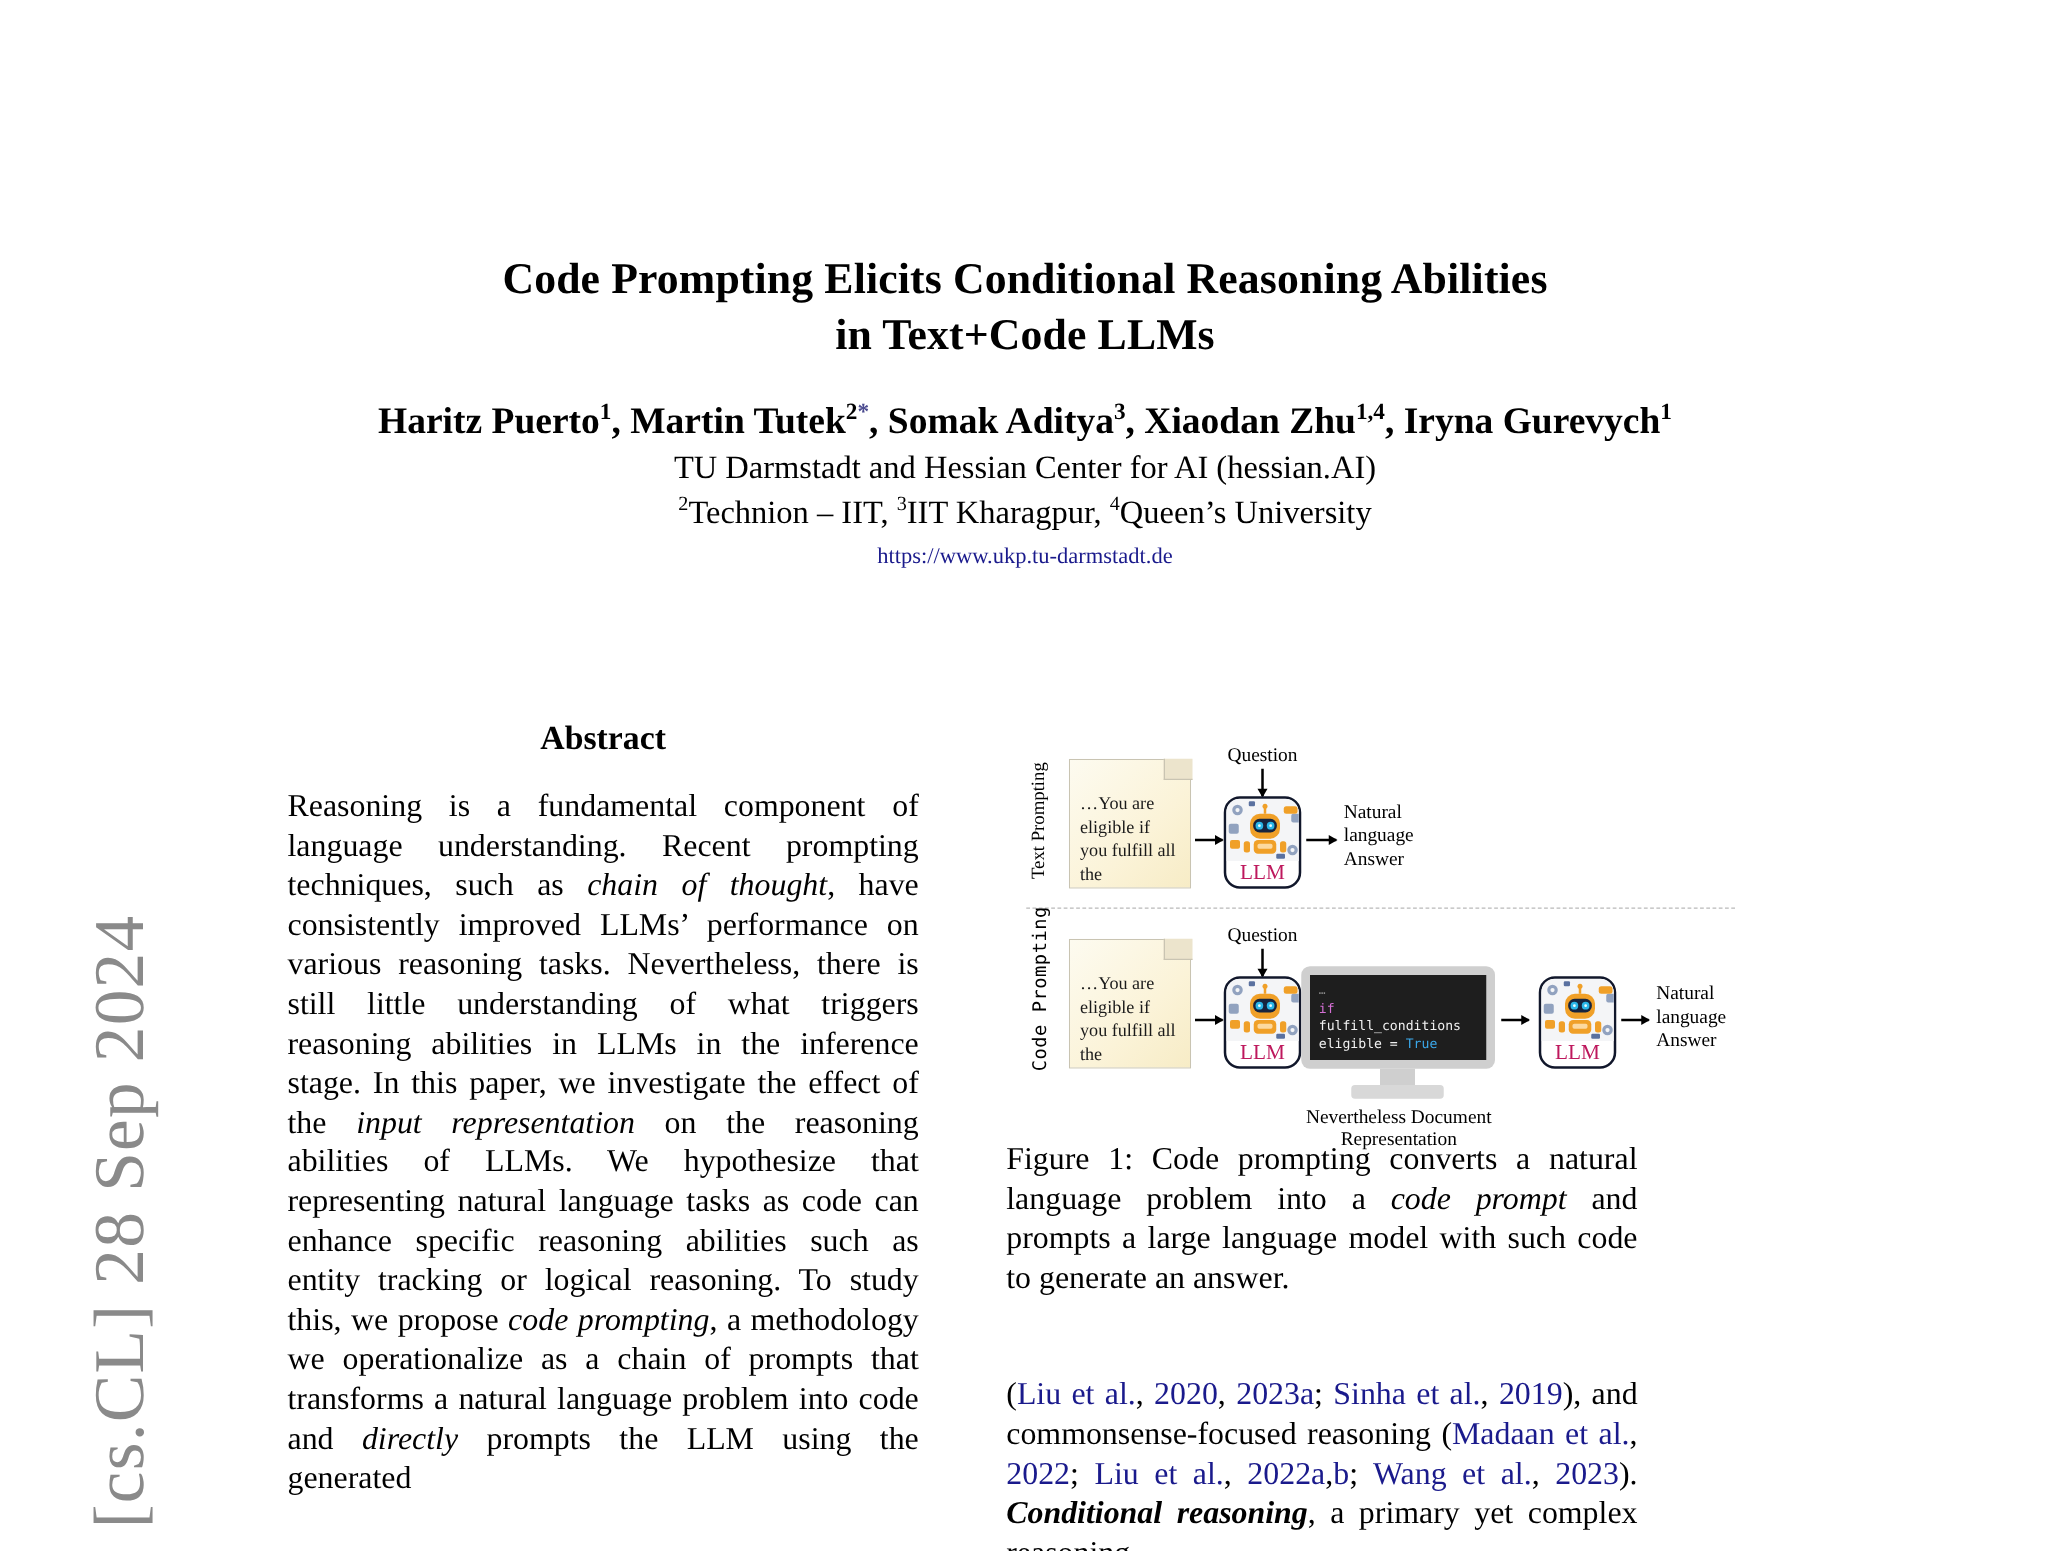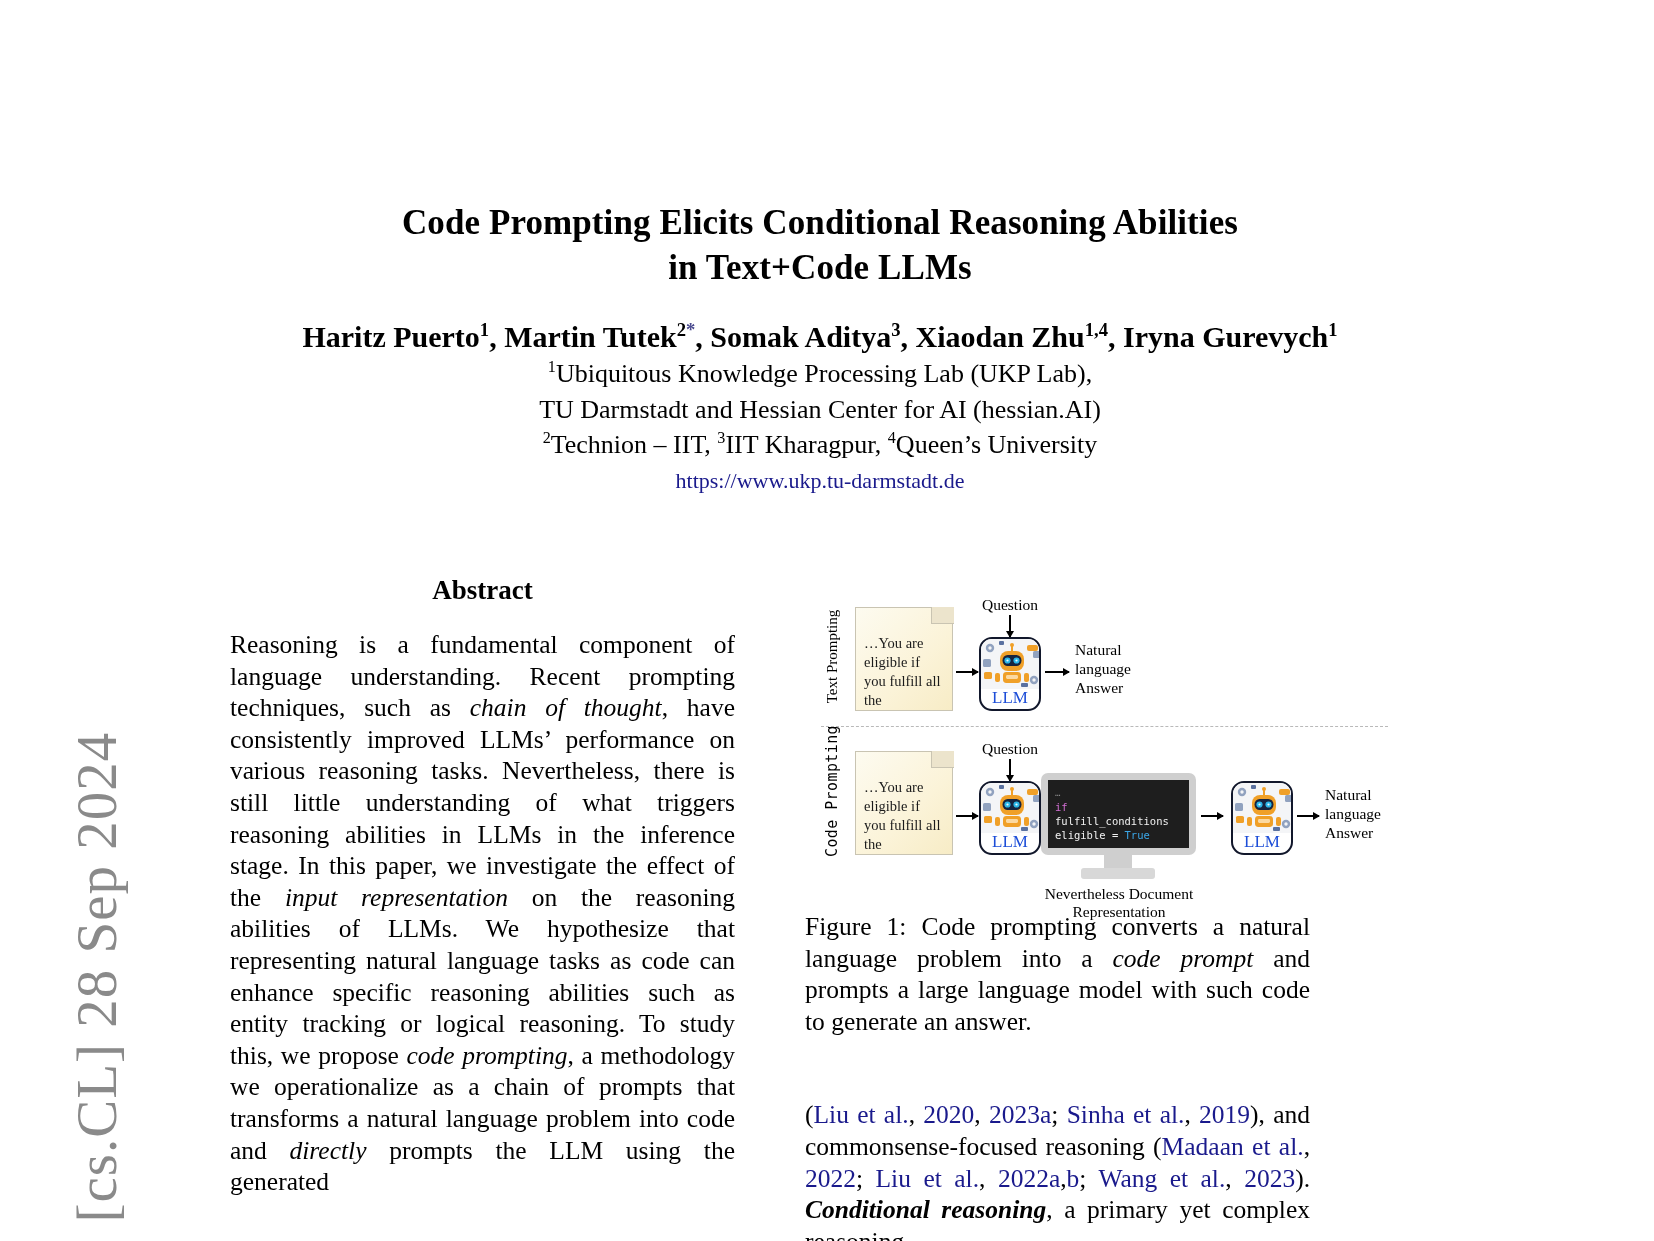--- a/index.html
+++ b/index.html
@@ -68,21 +68,21 @@
     line-height: 35.5px;
   }
   sup {
     font-size: .62em;
     vertical-align: super;
     line-height: 0;
     font-weight: inherit;
   }
   .star { color: #4a4a8f; }
   #author-url {
-    font-size: 22px;
+    font-size: 18px;
     line-height: 35.5px;
     color: #1a1a8c;
     text-decoration: none;
     display: inline-block;
   }
 
   
   #columns {
     position: absolute;
     top: 575px;
@@ -157,21 +157,21 @@
     box-sizing: border-box;
     overflow: hidden;
   }
   .llm .art { position: absolute; left: 0; top: 0; width: 62px; height: 50px; }
   .llm .cap {
     position: absolute; bottom: 1px; left: 0; width: 100%;
     text-align: center;
     font-family: "Liberation Serif", serif;
     font-size: 17px;
     line-height: 20px;
-    color: #1d4ed8;
+    color: #be185d;
   }
 
   
   #monitor {
     position: absolute;
     left: 228px; top: 32px;
     width: 155px; height: 82px;
     background: #cfcfcf;
     border-radius: 7px;
     padding: 7px;
@@ -272,21 +272,20 @@
 
 <div id="page">
 
   <div id="title-block">
     <div class="title-line">Code Prompting Elicits Conditional Reasoning Abilities</div>
     <div class="title-line">in Text+Code LLMs</div>
   </div>
 
   <div id="author-block">
     <div id="author-line"><span>Haritz Puerto</span><sup>1</sup>, <span>Martin Tutek</span><sup>2<span class="star">*</span></sup>, <span>Somak Aditya</span><sup>3</sup>, <span>Xiaodan Zhu</span><sup>1,4</sup>, <span>Iryna Gurevych</span><sup>1</sup></div>
-    <div class="aff-line"><sup>1</sup>Ubiquitous Knowledge Processing Lab (UKP Lab),</div>
     <div class="aff-line">TU Darmstadt and Hessian Center for AI (hessian.AI)</div>
     <div class="aff-line"><sup>2</sup>Technion – IIT, <sup>3</sup>IIT Kharagpur, <sup>4</sup>Queen’s University</div>
     <div><a id="author-url" href="#">https://www.ukp.tu-darmstadt.de</a></div>
   </div>
 
   <div id="columns">
 
     <div class="col">
       <div id="abstract-heading">Abstract</div>
       <div id="abstract-text"><span>Reasoning is a fundamental component of language understanding. Recent prompting techniques, such as </span><i>chain of thought</i><span>, have consistently improved LLMs’ performance on various reasoning tasks. Nevertheless, there is still little understanding of what triggers reasoning abilities in LLMs in the inference stage.  In this paper, we investigate the effect of the </span><i>input representation</i><span> on the reasoning abilities of LLMs.  We hypothesize that representing natural language tasks as code can enhance specific reasoning abilities such as entity tracking or logical reasoning.  To study this, we propose </span><i>code prompting</i><span>, a methodology we operationalize as a chain of prompts that transforms a natural language problem into code and </span><i>directly</i><span> prompts the LLM using the generated</span></div>

